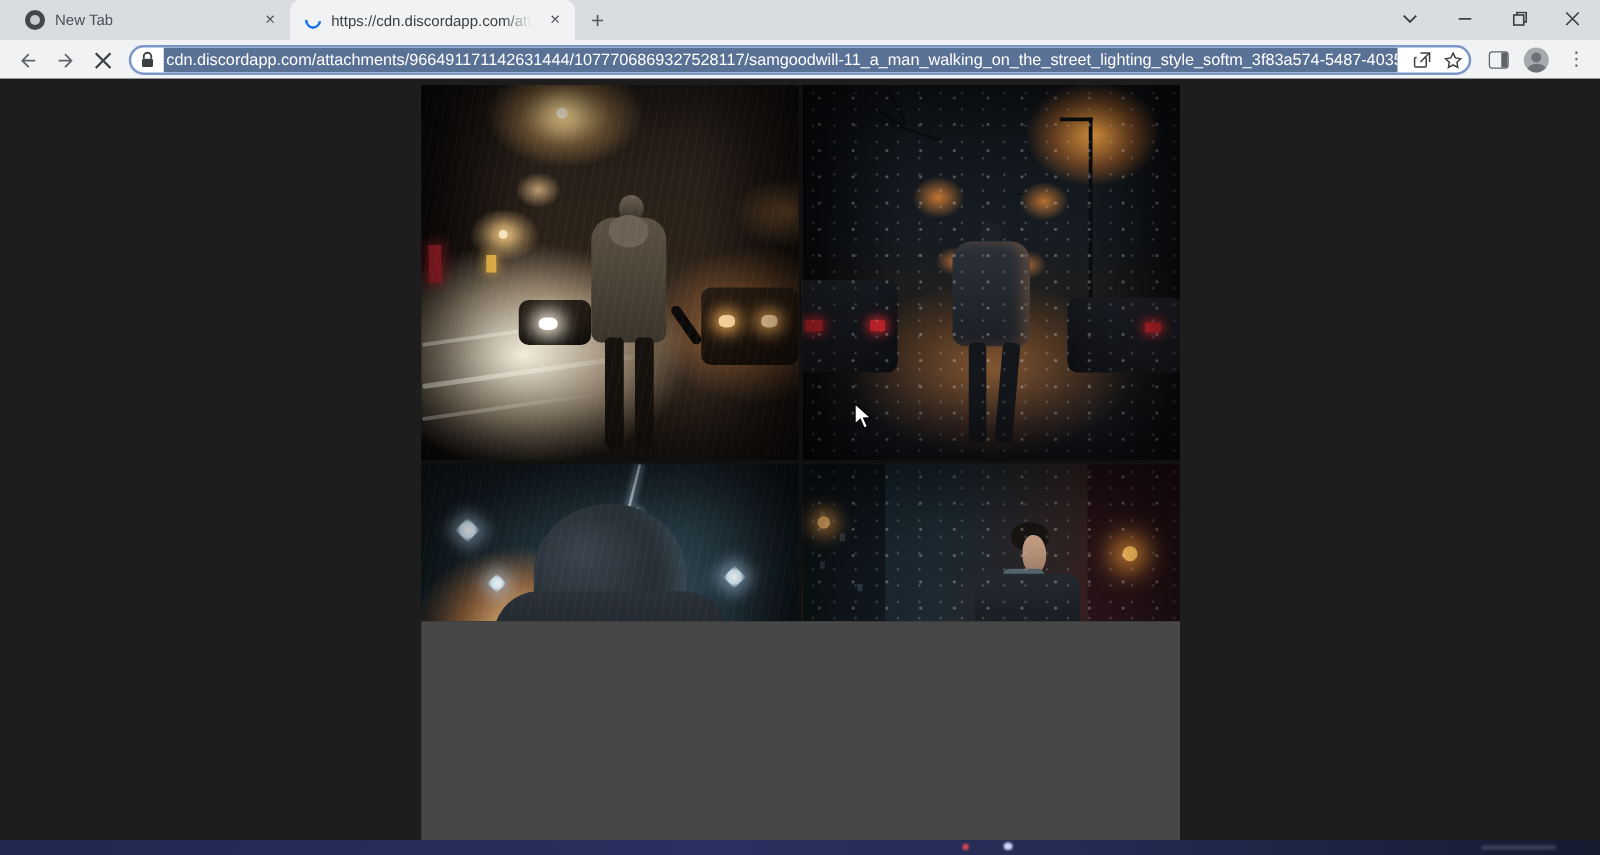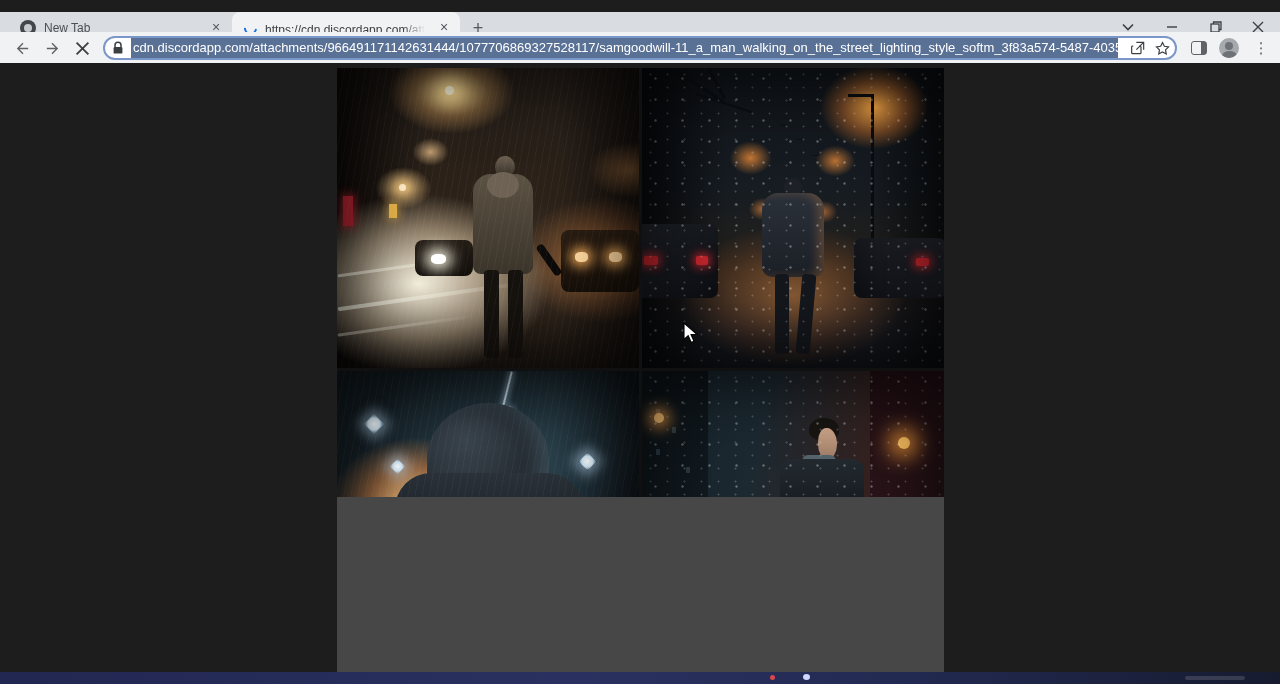--- a/index.html
+++ b/index.html
@@ -1,20 +1,20 @@
 <!DOCTYPE html>
 <html><head>
 <meta charset="utf-8">
 <style>
   * { margin:0; padding:0; box-sizing:border-box; }
   html,body { width:1280px; height:684px; overflow:hidden; background:#1d1d1d;
               font-family:"Liberation Sans", sans-serif; }
 
   
-  #tabstrip { position:absolute; left:0; top:0; width:1280px; height:32px; background:#d9dce1;margin-top:12px; }
+  #tabstrip { position:absolute; left:0; top:0; width:1280px; height:32px; background:#d9dce1; }
   .tab { position:absolute; top:0; height:32px; display:flex; align-items:center; }
   #tab-1 { left:10px; width:222px; }
   .favicon-chromium { width:16px; height:16px; border-radius:50%; background:#43464b;
     margin-left:10px; position:relative; flex:0 0 auto; }
   .favicon-chromium::after { content:""; position:absolute; left:4px; top:4px; width:8px; height:8px;
     border-radius:50%; background:#c7cacf; }
   .tab-title { font-size:12px; color:#4c4f54; margin-left:8px; white-space:nowrap; overflow:hidden; }
   .tab-close { width:16px; height:16px; line-height:15px; text-align:center; font-size:14px;
     color:#55585d; border-radius:50%; margin-left:auto; margin-right:8px; cursor:default; }
   #tab-2 { left:232px; width:228px; background:#f0f2f4; border-radius:8px 8px 0 0; }

